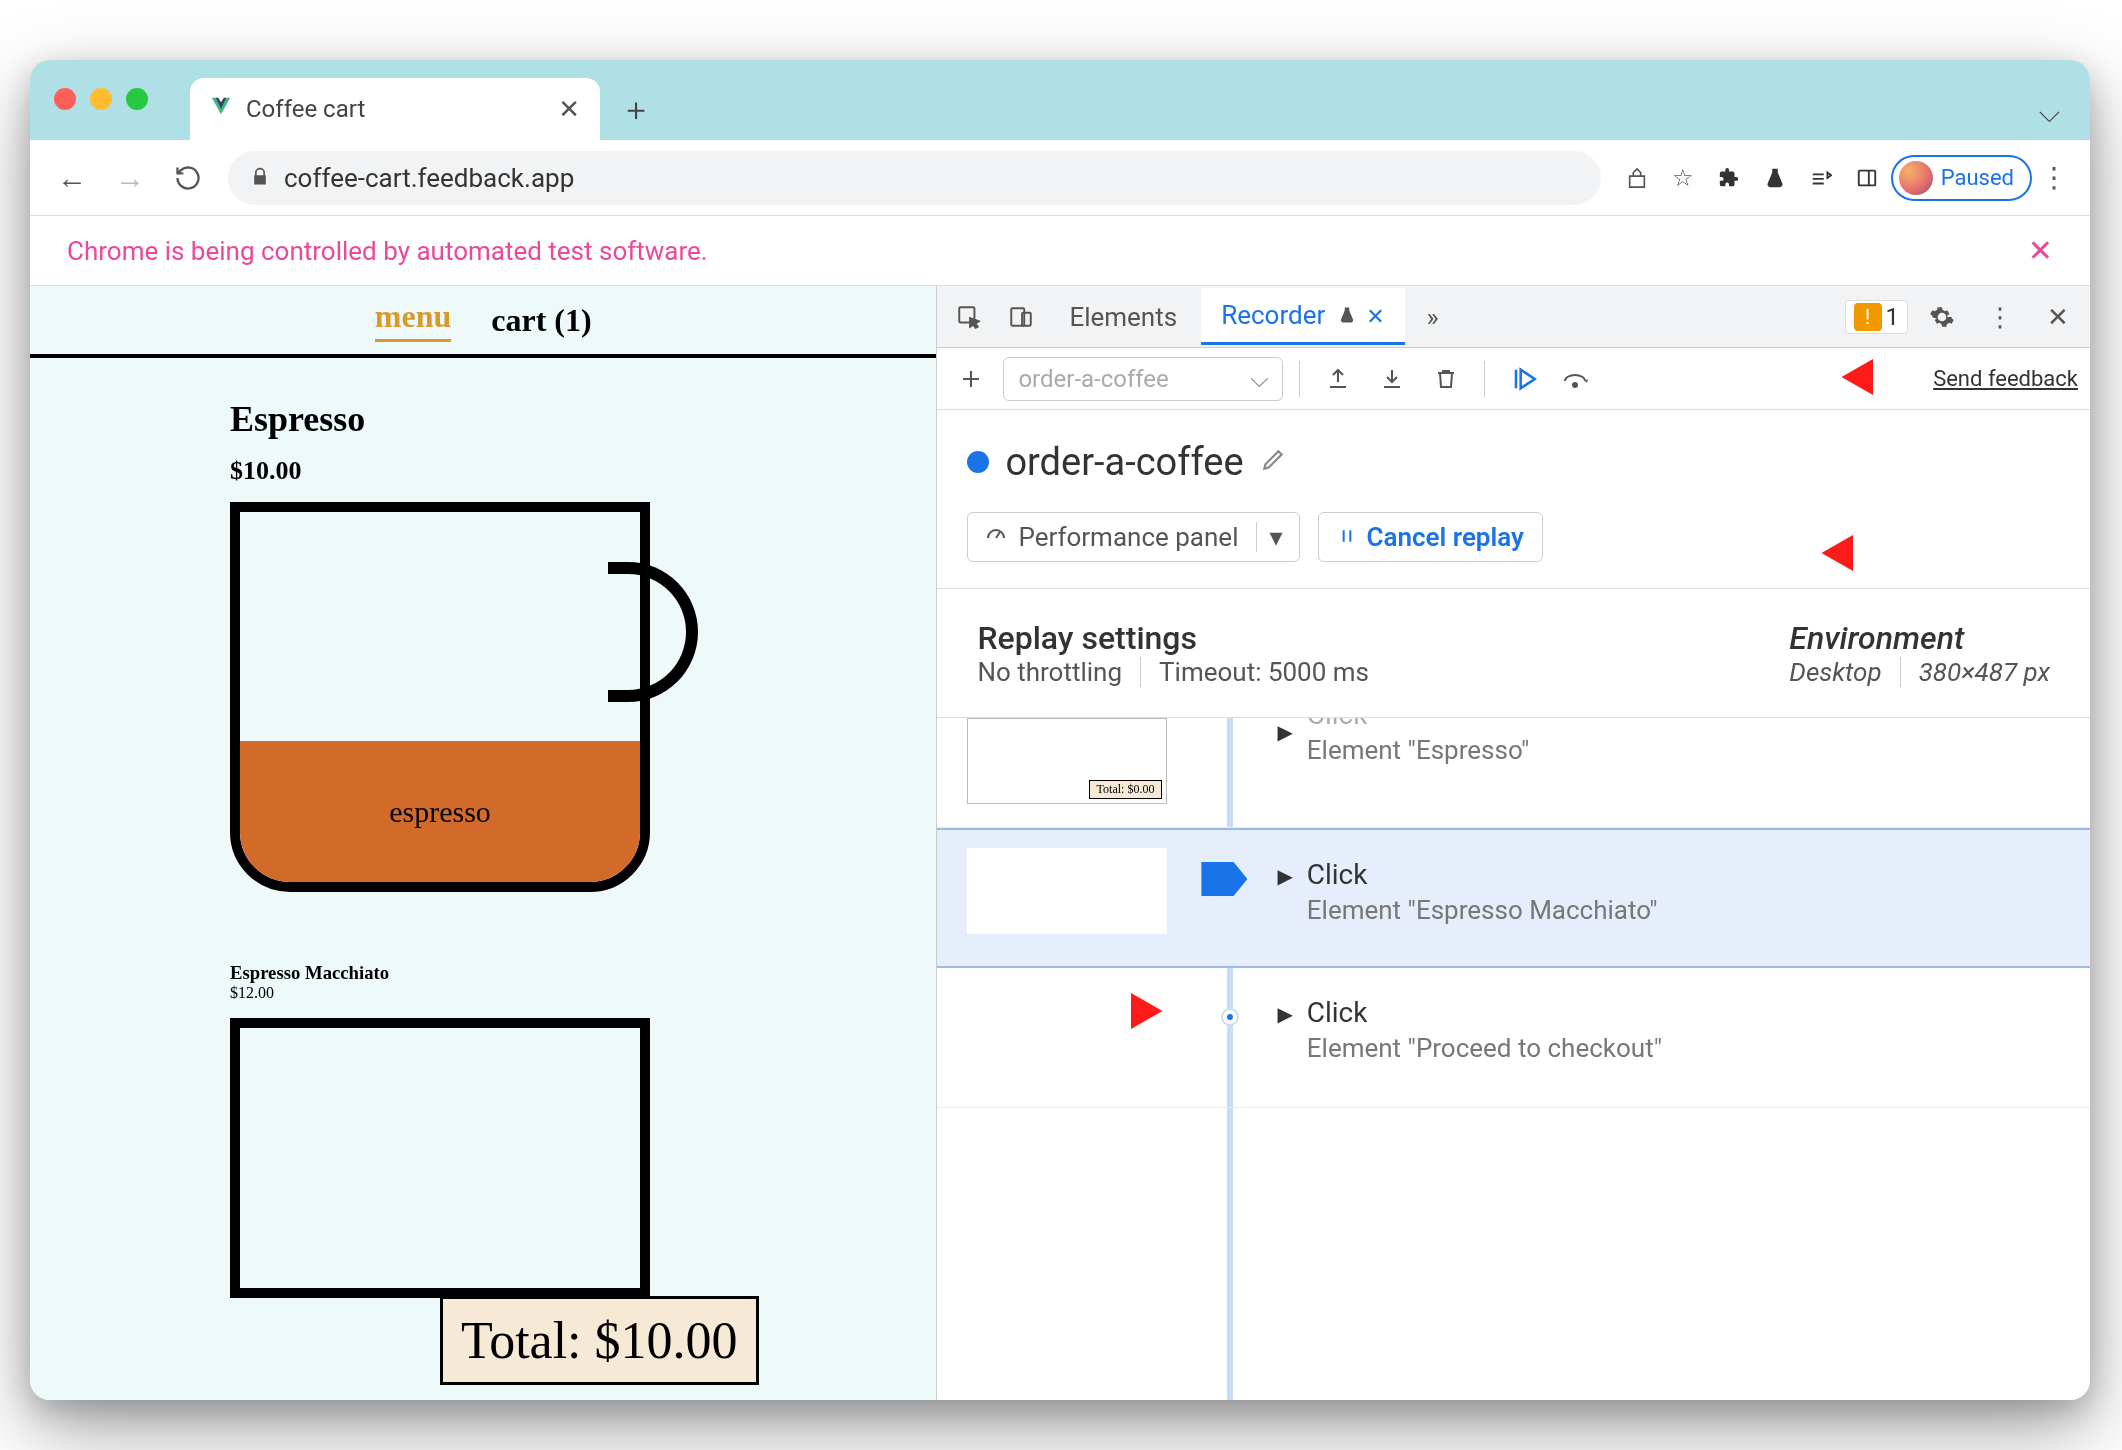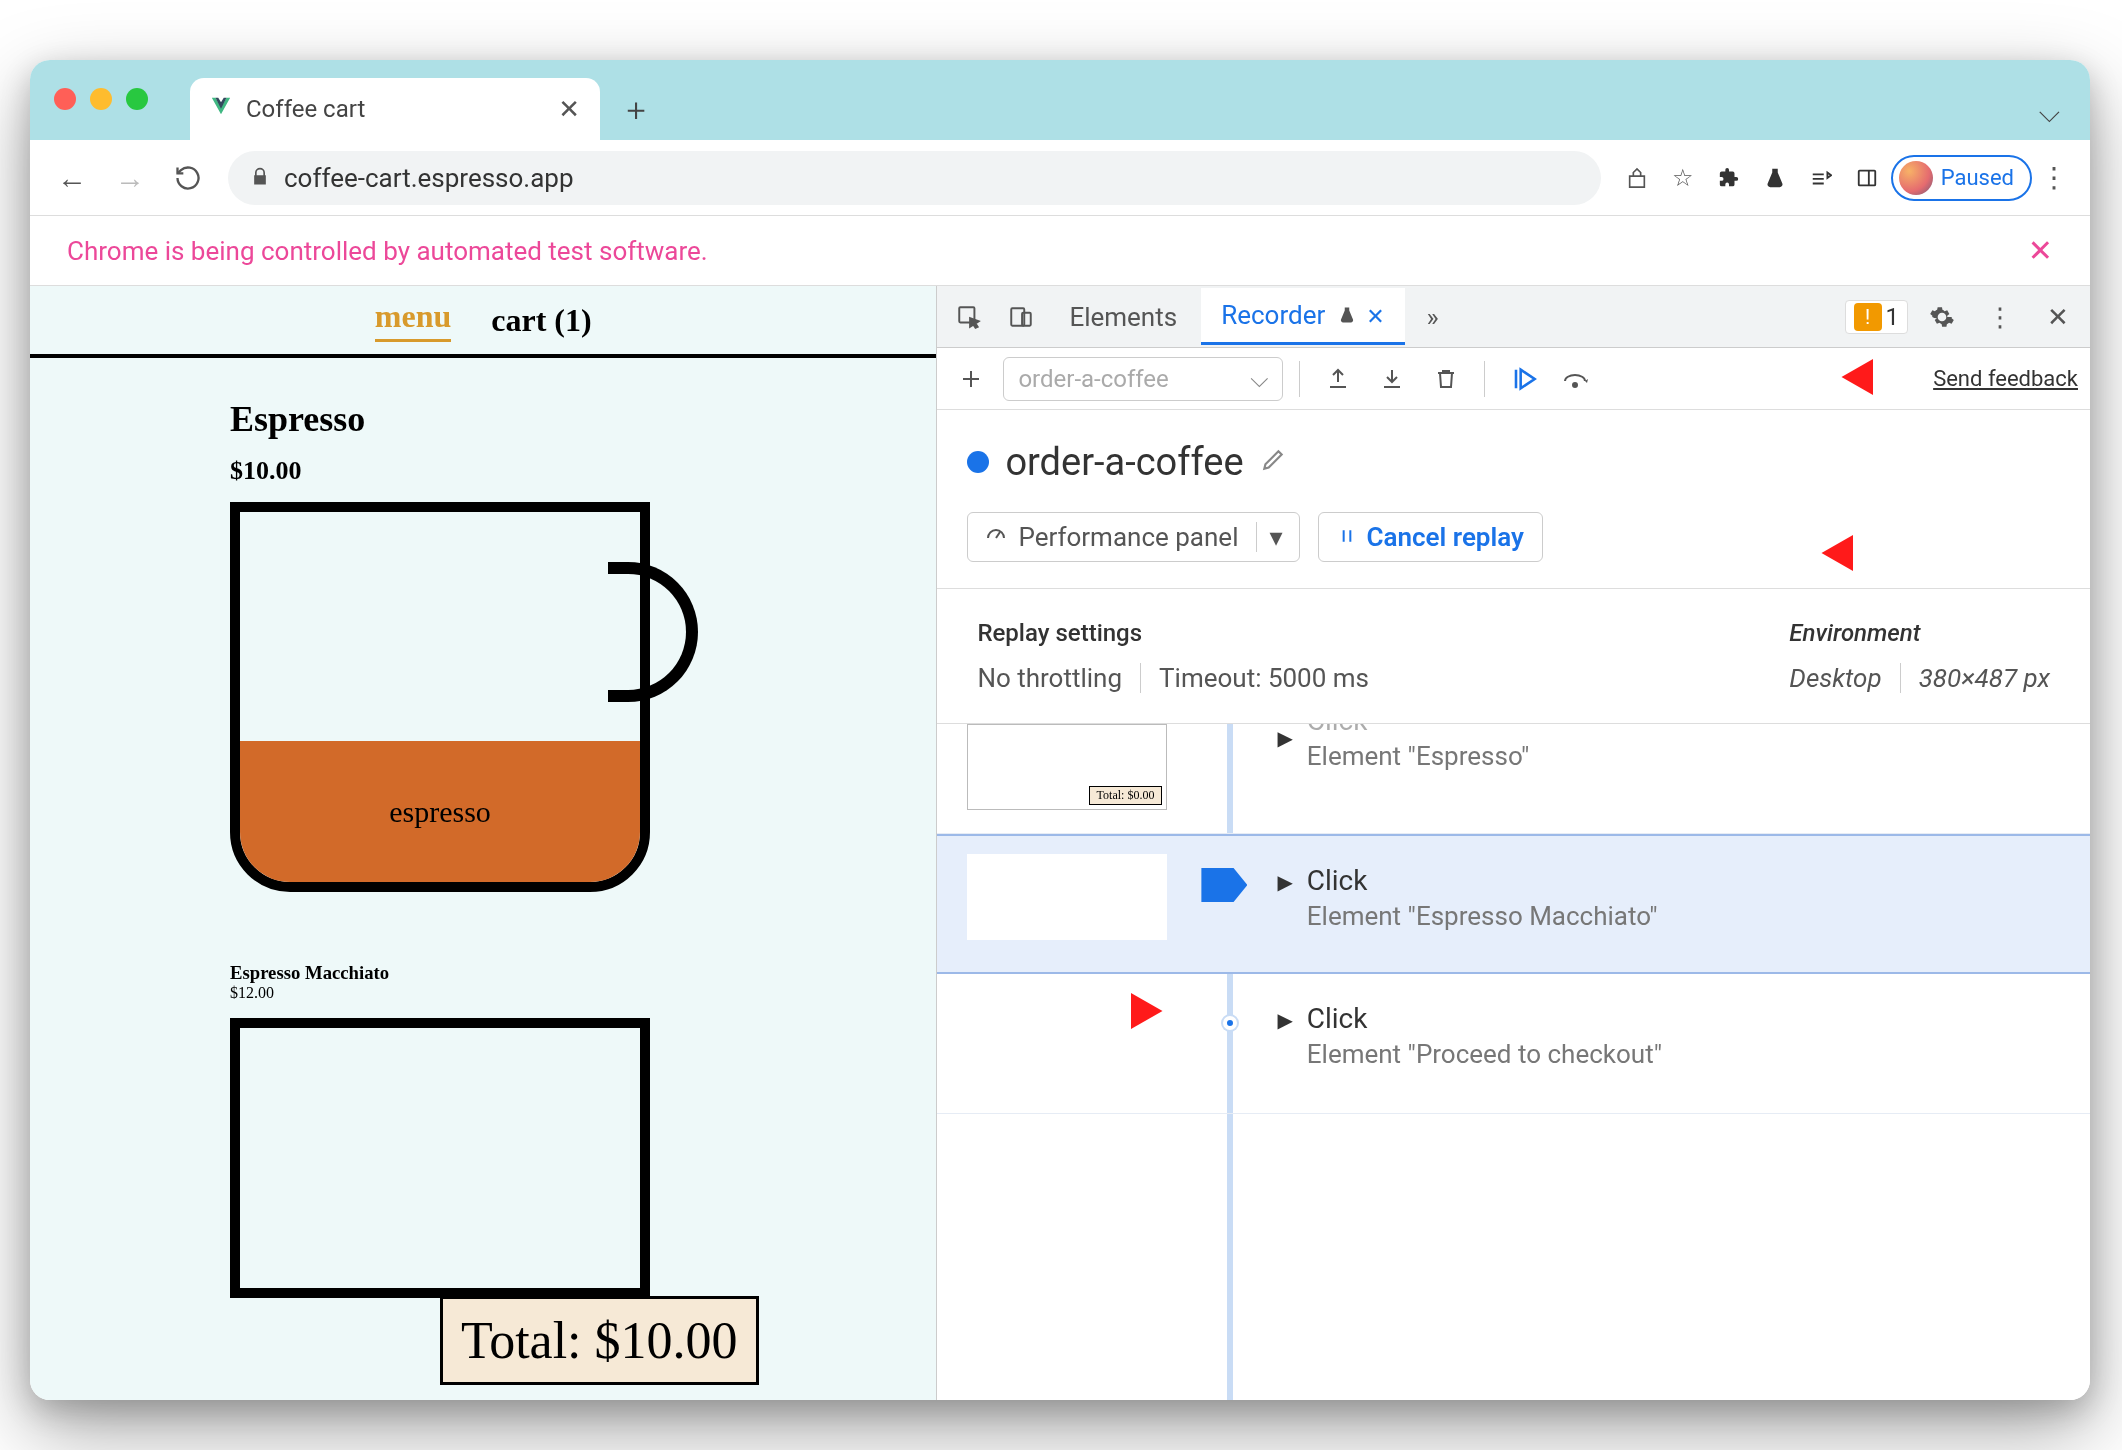--- a/index.html
+++ b/index.html
@@ -237,21 +237,21 @@
   font-weight: 600;
   color:#1a73e8;
 }
 .settings-row {
   display:flex;
   padding: 30px 40px;
   border-bottom: 1px solid #ddd;
   font-size: 26px;
   color:#333;
 }
-.settings-col h4 { font-size: 24px; font-weight:500; margin-bottom: 16px; }
+.settings-col h4 { font-size: 32px; font-weight:500; }
 .settings-vals { display:flex; gap: 18px; color:#555; }
 .settings-vals span + span { border-left:1px solid #ccc; padding-left:18px; }
 .settings-col.env { margin-left: auto; font-style: italic; }
 .steps {
   flex:1;
   overflow:hidden;
   position:relative;
 }
 .timeline-line { position:absolute; left: 290px; top:0; width:6px; height:100%; background:#c9dcf5; }
 .step {
@@ -323,21 +323,21 @@
           <path d="M3 12a9 9 0 1 0 3-6.7L3 8"></path>
           <path d="M3 3v5h5"></path>
         </svg>
     </div>
     <div class="url-field">
       <span>
         <svg width="20" height="20" viewBox="0 0 24 24" fill="#555">
             <path d="M6 10V7a6 6 0 1 1 12 0v3h1v11H5V10h1zm2 0h8V7a4 4 0 1 0-8 0v3z"></path>
           </svg>
       </span>
-      <span>coffee-cart.espresso.app</span>
+      <span>coffee-cart.feedback.app</span>
     </div>
     <div class="url-actions">
       <div class="url-icon">
           <svg width="22" height="22" viewBox="0 0 24 24" fill="none" stroke="#555" stroke-width="1.8">
             <path d="M8 10V6l4-4 4 4v4M4 10h16v12H4z"></path>
           </svg>
         </div>
       <div class="url-icon">☆</div>
       <div class="url-icon">
           <svg width="22" height="22" viewBox="0 0 24 24" fill="#333">

